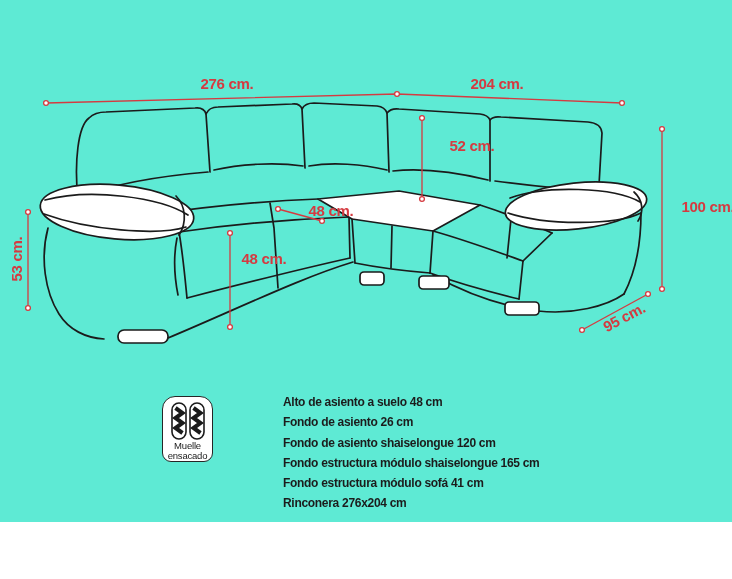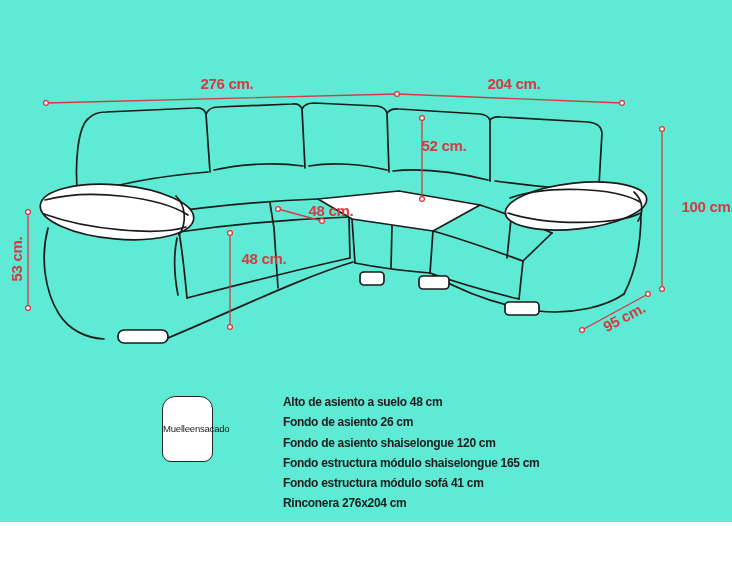--- a/index.html
+++ b/index.html
@@ -5,21 +5,21 @@
   html,body{margin:0;padding:0;background:#fff;}
   #page{position:relative;width:732px;height:522px;background:#5eead4;overflow:hidden;
         font-family:"Liberation Sans",sans-serif;}
   #art{position:absolute;left:0;top:0;}
   .dim{position:absolute;color:#d53a40;font-weight:700;font-size:15px;letter-spacing:-0.3px;
        white-space:nowrap;transform:translate(-50%,-50%);}
   .dim.rot95{transform:translate(-50%,-50%) rotate(-28deg);}
   .dim.rot90{transform:translate(-50%,-50%) rotate(-90deg);}
   #badge{position:absolute;left:162px;top:396px;width:51px;height:66px;
          border:1.6px solid #262626;border-radius:13px 13px 9px 9px;box-sizing:border-box;
-         display:flex;flex-direction:row;align-items:center;justify-content:flex-start;
+         display:flex;flex-direction:column;align-items:center;justify-content:flex-end;
          background:#fff;}
   #badge svg{margin-top:3px;}
   .badge-txt{font-size:9.5px;line-height:10px;color:#1b1b1b;letter-spacing:-0.2px;text-align:center;}
   #specs{position:absolute;left:283px;top:392px;width:445px;color:#1c1c1c;}
   .spec-item{font-size:12px;line-height:20.3px;font-weight:700;letter-spacing:-0.3px;white-space:nowrap;}
 </style>
 </head>
 <body>
 
 <div id="page">
@@ -110,22 +110,22 @@
           <circle cx="230" cy="327" r="2.4"></circle>
         <circle cx="278" cy="209" r="2.4"></circle>
           <circle cx="322" cy="221" r="2.4"></circle>
         <circle cx="422" cy="118" r="2.4"></circle>
           <circle cx="422" cy="199" r="2.4"></circle>
       </g>
     </g>
   </svg>
 
   <div class="dim" style="left:227px;top:83px">276 cm.</div>
-  <div class="dim" style="left:514px;top:83px">204 cm.</div>
-  <div class="dim" style="left:444px;top:145px">52 cm.</div>
+  <div class="dim" style="left:497px;top:83px">204 cm.</div>
+  <div class="dim" style="left:472px;top:145px">52 cm.</div>
   <div class="dim" style="left:331px;top:210px">48 cm.</div>
   <div class="dim" style="left:264px;top:258px">48 cm.</div>
   <div class="dim rot90" style="left:16px;top:259px">53 cm.</div>
   <div class="dim" style="left:708px;top:206px">100 cm.</div>
   <div class="dim rot95" style="left:624px;top:317px">95 cm.</div>
 
   <div id="badge">
     <svg width="48" height="40" viewBox="0 0 48 40">
       <g stroke="#1b1b1b" fill="none">
         <rect x="8" y="2" width="14" height="36" rx="7" stroke-width="1.6"></rect>

